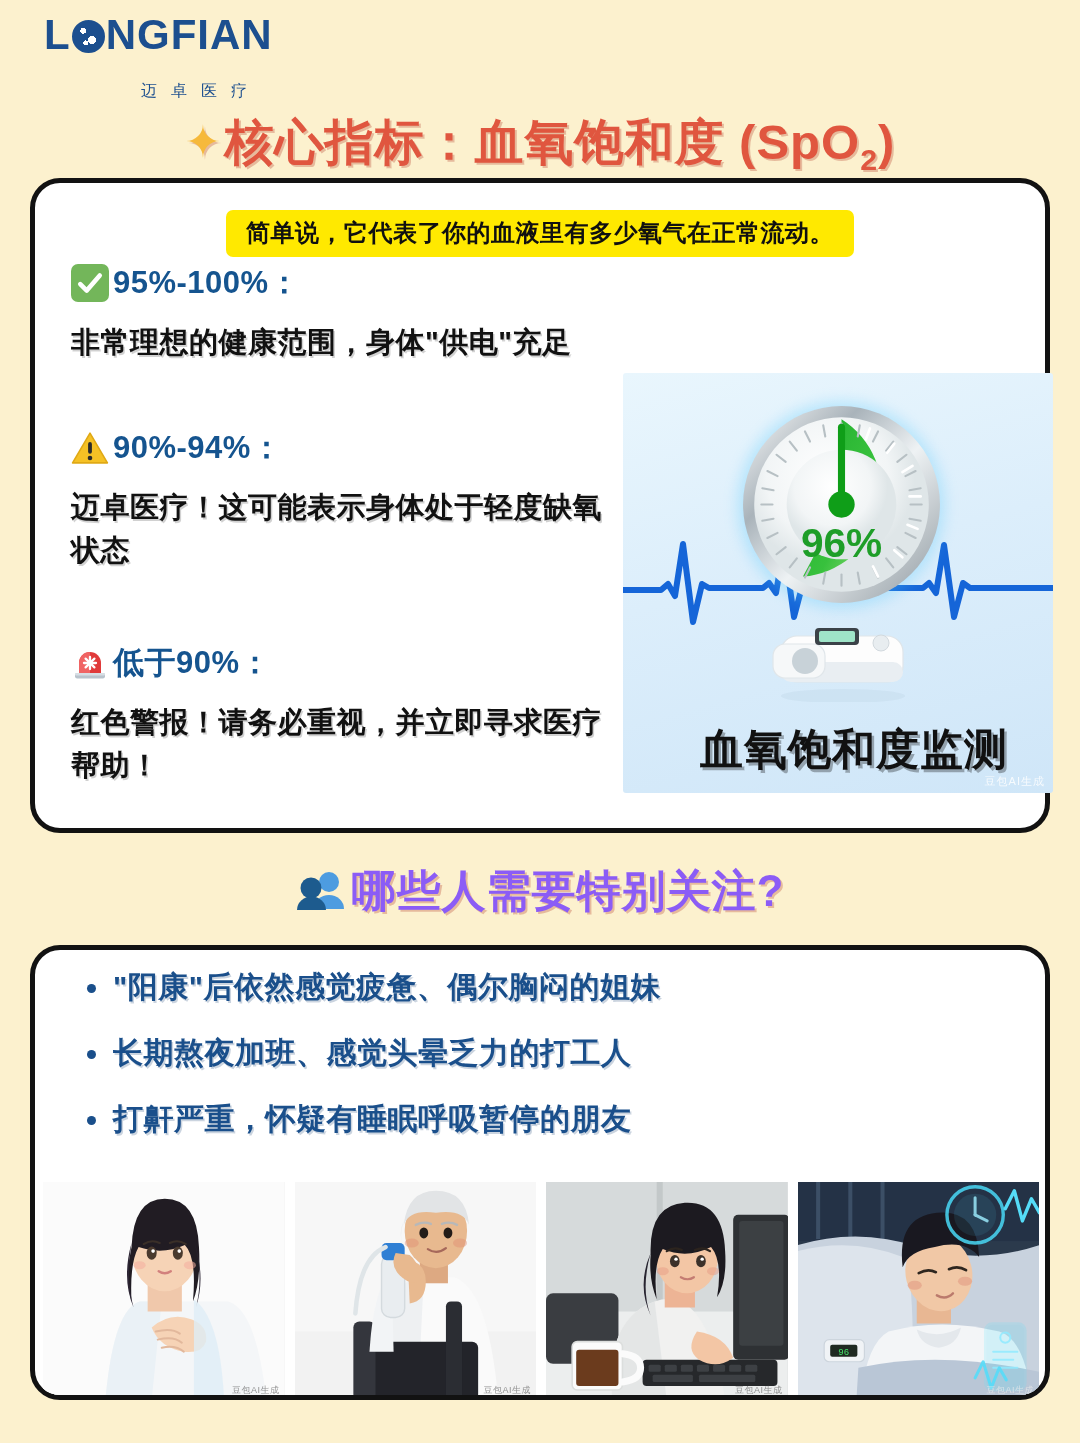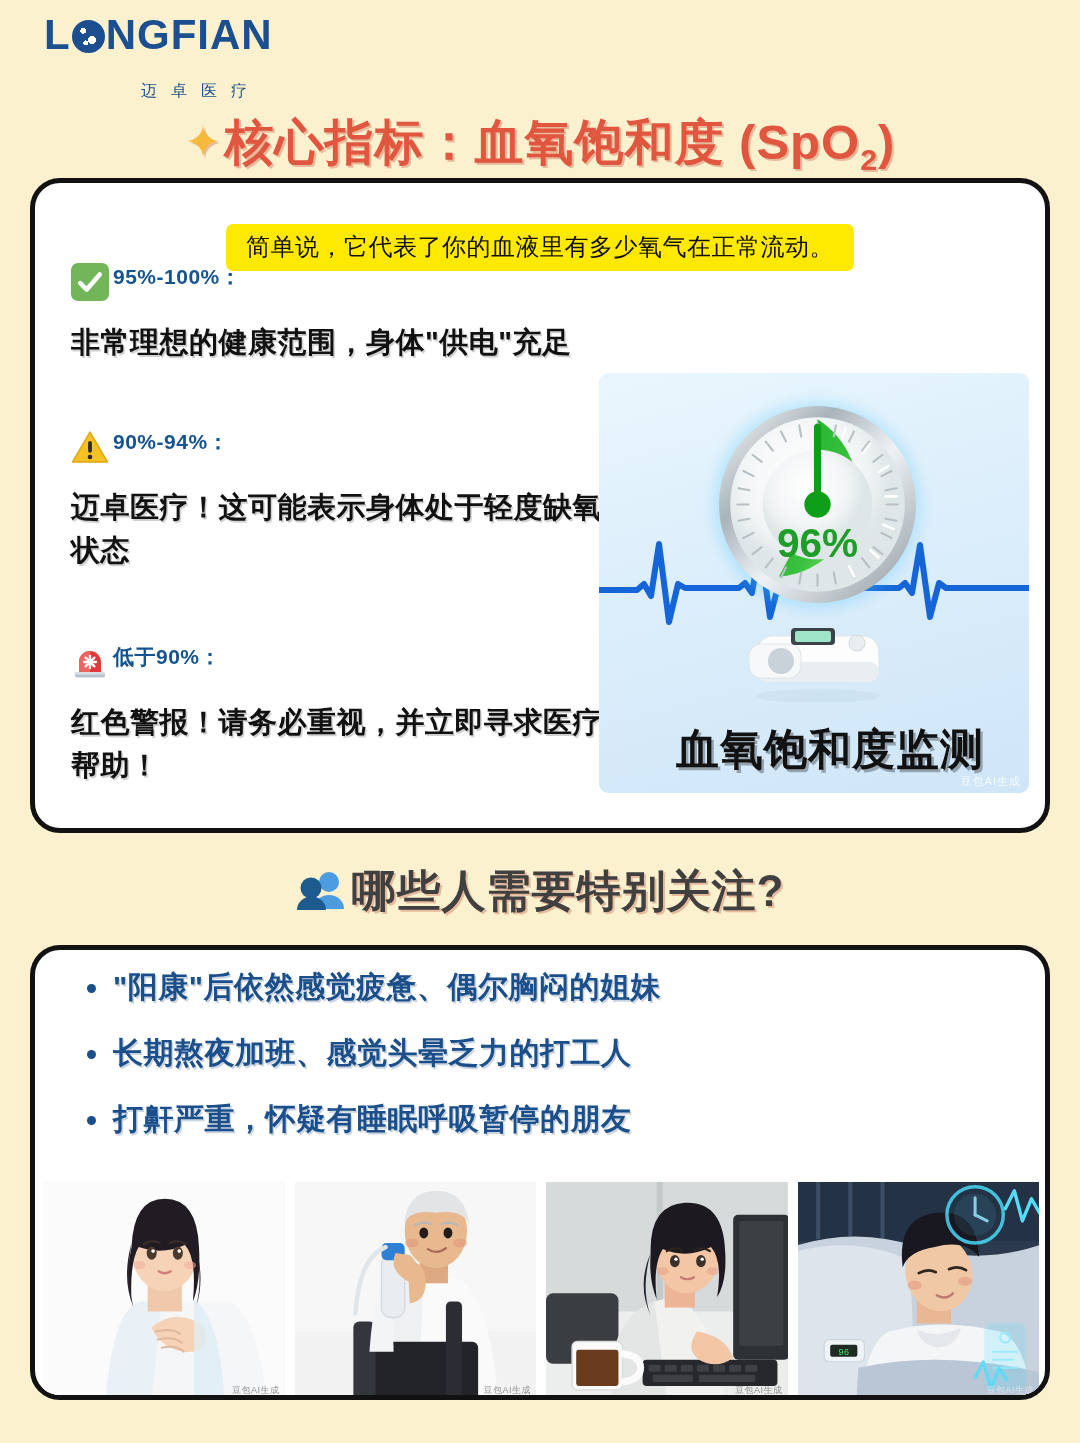--- a/index.html
+++ b/index.html
@@ -93,36 +93,36 @@
   .highlight-wrap {
     position: absolute;
     top: 27px; left: 0; width: 100%;
     text-align: center;
   }
   .highlight {
     display: inline-block;
     background: #ffe900;
     color: #101010;
     font-size: 24px;
-    font-weight: 400;
+    font-weight: 700;
     padding: 7px 20px 8px;
     border-radius: 7px;
     letter-spacing: .5px;
-    margin-top: 14px;
   }
 
   
   .range { position: absolute; left: 36px; width: 560px; }
   #range-good { top: 80px; }
   #range-warn { top: 245px; }
   #range-bad  { top: 460px; }
 
   .range-head {
     display: flex;
-    font-size: 21px;
+    align-items: center;
+    font-size: 31px;
     font-weight: 800;
     color: #15548f;
     letter-spacing: .5px;
     height: 40px;
   }
   .range-body {
     margin-top: 18px;
     font-size: 29px;
     font-weight: 800;
     color: #111111;
@@ -138,23 +138,23 @@
     display: flex; align-items: center; justify-content: center;
   }
   .ico-check svg { width: 26px; height: 26px; }
   .ico-warn svg { width: 38px; height: 38px; display:block; }
   .ico-siren { display: flex; align-items: flex-end; justify-content: center; }
   .ico-siren svg { width: 36px; height: 34px; display:block; }
 
   
   #gauge-panel {
     position: absolute;
-    left: 564px; top: 190px;
+    left: 588px; top: 190px;
     width: 430px; height: 420px;
-    border-radius: 9px;
+    border-radius: 3px;
     overflow: hidden;
     background: linear-gradient(165deg,#e9f6fd 0%,#dceefb 45%,#cfe6f8 100%);
   }
   .ecg-svg { position: absolute; left: 0; top: 145px; width: 430px; height: 120px; }
   .gauge-glow {
     position: absolute;
     left: 108px; top: 22px; width: 220px; height: 220px;
     border-radius: 50%;
     background: radial-gradient(circle, rgba(80,200,255,.55) 52%, rgba(80,200,255,0) 72%);
     filter: blur(5px);
@@ -188,21 +188,21 @@
     letter-spacing: 1px;
   }
 
   
   .title-2 {
     position: absolute;
     top: 862px; left: 0; width: 1080px;
     text-align: center;
     font-size: 44px;
     font-weight: 900;
-    color: #404040;
+    color: #8b5cf6;
     letter-spacing: 1px;
     white-space: nowrap;
     text-shadow: 2px 2px 0 rgba(180,60,40,.30);
   }
   .people-ico {
     display: inline-block;
     width: 52px; height: 40px;
     vertical-align: -4px;
     margin-right: 4px;
   }

